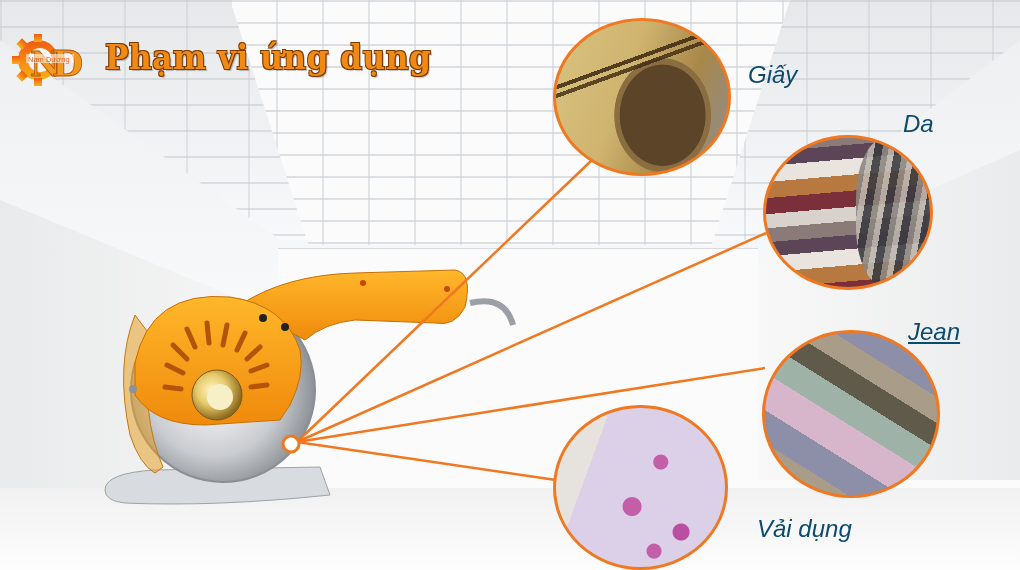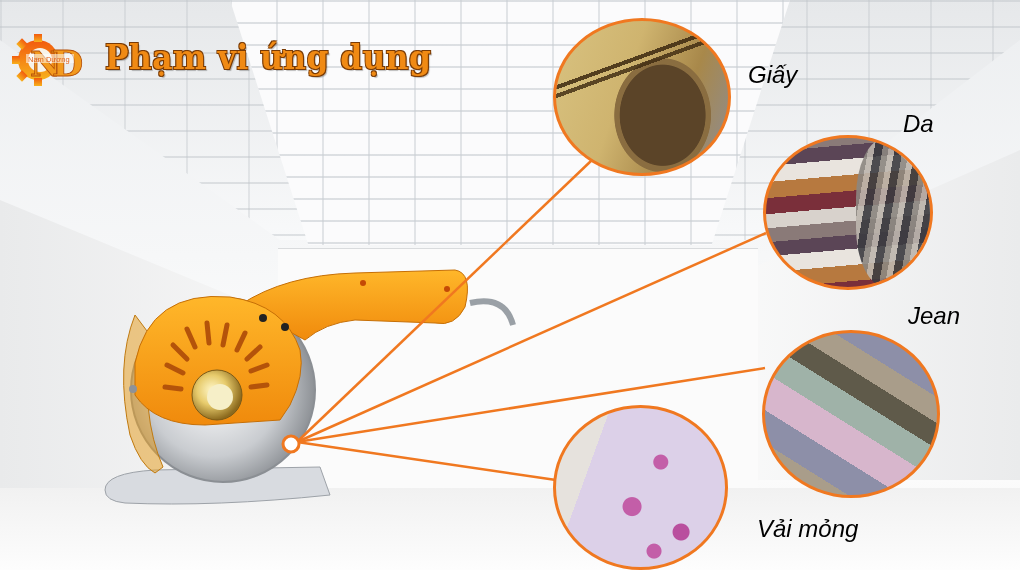--- a/index.html
+++ b/index.html
@@ -59,24 +59,24 @@
       #5f5a4a 0 22px, #a99d8a 22px 44px, #8d8fa8 44px 72px, #d7b6cc 72px 104px, #9fb2a8 104px 130px); }
   .c-thin { left: 553px; top: 405px; width: 175px; height: 165px;
     background:
       radial-gradient(circle at 62% 34%, #c35ea8 0 7px, transparent 8px),
       radial-gradient(circle at 45% 62%, #c35ea8 0 9px, transparent 10px),
       radial-gradient(circle at 74% 78%, #b94f9e 0 8px, transparent 9px),
       radial-gradient(circle at 58% 90%, #c35ea8 0 7px, transparent 8px),
       linear-gradient(110deg, #e6e2dd 0 24%, #dcd0e8 24% 100%); }
 
   .label { position: absolute; font-family: "Liberation Sans", sans-serif; font-style: italic;
-           font-size: 24px; color: #000000; white-space: nowrap; }
+           font-size: 24px; color: #0c4a6e; white-space: nowrap; }
   .l-paper { left: 748px; top: 61px; }
   .l-leather { left: 903px; top: 110px; }
-  .l-denim { left: 908px; top: 302px; }
+  .l-denim { left: 908px; top: 318px; text-decoration: underline; }
   .l-thin { left: 757px; top: 515px; }
 </style>
 </head>
 <body>
 
 <div class="bg">
   <div class="ceiling"></div>
   <div class="skylight"></div>
   <div class="wall-left"></div>
   <div class="wall-right"></div>
@@ -172,13 +172,13 @@
 </svg>
 
 <div class="circle c-paper"></div>
 <div class="circle c-leather"></div>
 <div class="circle c-denim"></div>
 <div class="circle c-thin"></div>
 
 <div class="label l-paper">Giấy</div>
 <div class="label l-leather">Da</div>
 <div class="label l-denim">Jean</div>
-<div class="label l-thin">Vải mỏng</div>
+<div class="label l-thin">Vải dụng</div>
 
 </body></html>

